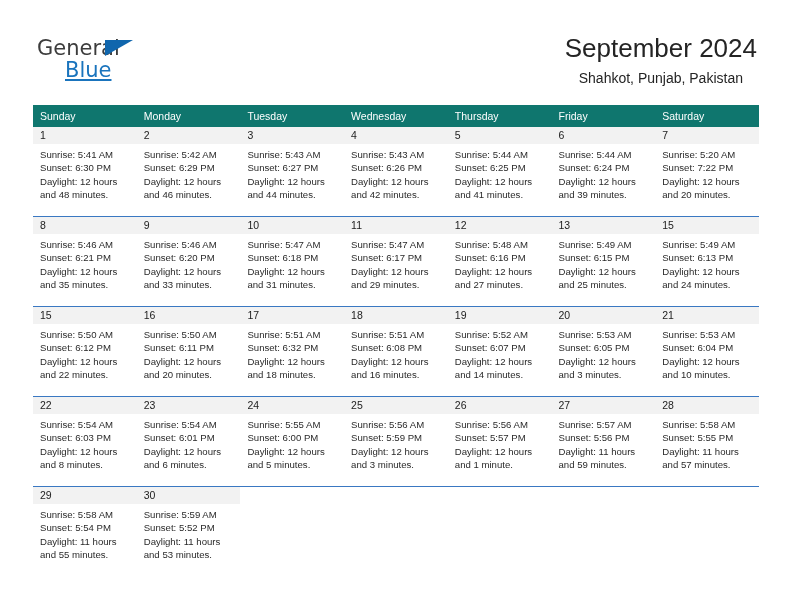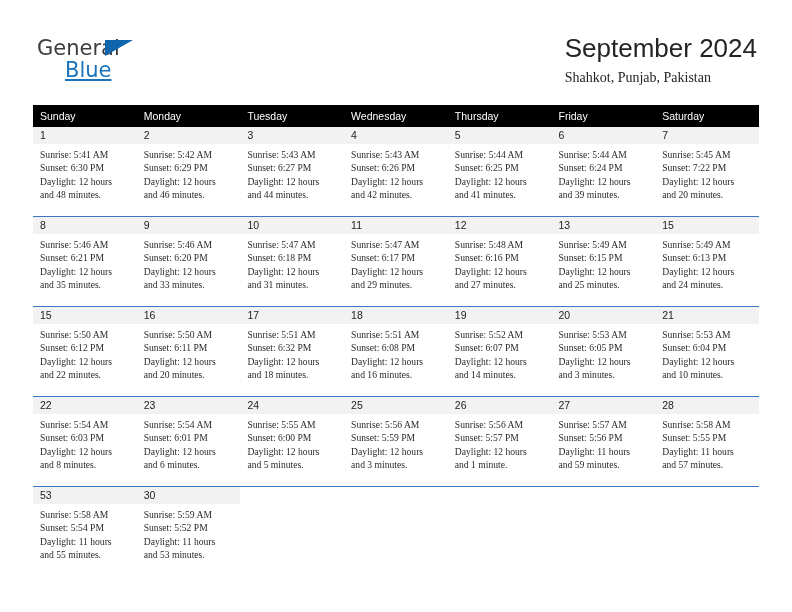--- a/index.html
+++ b/index.html
@@ -62,50 +62,49 @@
     font-size: 21px;
     color: #1a74bd;
     font-family: "DejaVu Sans", sans-serif;
     font-weight: 400;
     text-decoration: underline;
   }
   .title-block {
     position: absolute;
     right: 35px;
     top: 32px;
-    text-align: left;
+    text-align: center;
   }
   .cal-title {
     font-size: 26px;
     font-weight: 400;
     color: #242424;
     line-height: 32px;
     white-space: nowrap;
   }
   .cal-subtitle {
     margin-top: 5px;
     font-size: 14px;
     font-weight: 400;
     color: #242424;
     line-height: 18px;
     white-space: nowrap;
-    font-family: Liberation Serif, serif;
   }
 
   
   .calendar {
     position: absolute;
     left: 33px;
     top: 105px;
     width: 726px;
     border-collapse: collapse;
     table-layout: fixed;
   }
   .calendar th {
-    background: #000000;
+    background: #0f766e;
     color: #ffffff;
     font-size: 10.5px;
     font-weight: 400;
     text-align: left;
     padding: 5px 0 5px 7px;
     height: 10px;
     border: none;
   }
   .calendar td {
     vertical-align: top;
@@ -134,21 +133,20 @@
     line-height: 13px;
   }
   .daycell.empty .daynum-band {
     background: transparent;
   }
   .dayinfo {
     padding: 4px 6px 0 7px;
     font-size: 9.6px;
     line-height: 13.4px;
     color: #2a2a2a;
-    font-family: Liberation Serif, serif;
   }
   .dayinfo div {
     white-space: nowrap;
   }
 </style>
 </head>
 <body>
 
 <div class="page">
 
@@ -244,21 +242,21 @@
                 <div>Sunset: 6:24 PM</div>
                 <div>Daylight: 12 hours</div>
                 <div>and 39 minutes.</div>
               </div>
             </div>
           </td>
           <td>
             <div class="daycell">
               <div class="daynum-band">7</div>
               <div class="dayinfo">
-                <div>Sunrise: 5:45 AM</div>
+                <div>Sunrise: 5:20 AM</div>
                 <div>Sunset: 7:22 PM</div>
                 <div>Daylight: 12 hours</div>
                 <div>and 20 minutes.</div>
               </div>
             </div>
           </td>
         </tr>
         <tr class="week-row">
           <td>
             <div class="daycell">
@@ -492,21 +490,21 @@
                 <div>Sunset: 5:55 PM</div>
                 <div>Daylight: 11 hours</div>
                 <div>and 57 minutes.</div>
               </div>
             </div>
           </td>
         </tr>
         <tr class="week-row">
           <td>
             <div class="daycell">
-              <div class="daynum-band">53</div>
+              <div class="daynum-band">29</div>
               <div class="dayinfo">
                 <div>Sunrise: 5:58 AM</div>
                 <div>Sunset: 5:54 PM</div>
                 <div>Daylight: 11 hours</div>
                 <div>and 55 minutes.</div>
               </div>
             </div>
           </td>
           <td>
             <div class="daycell">

